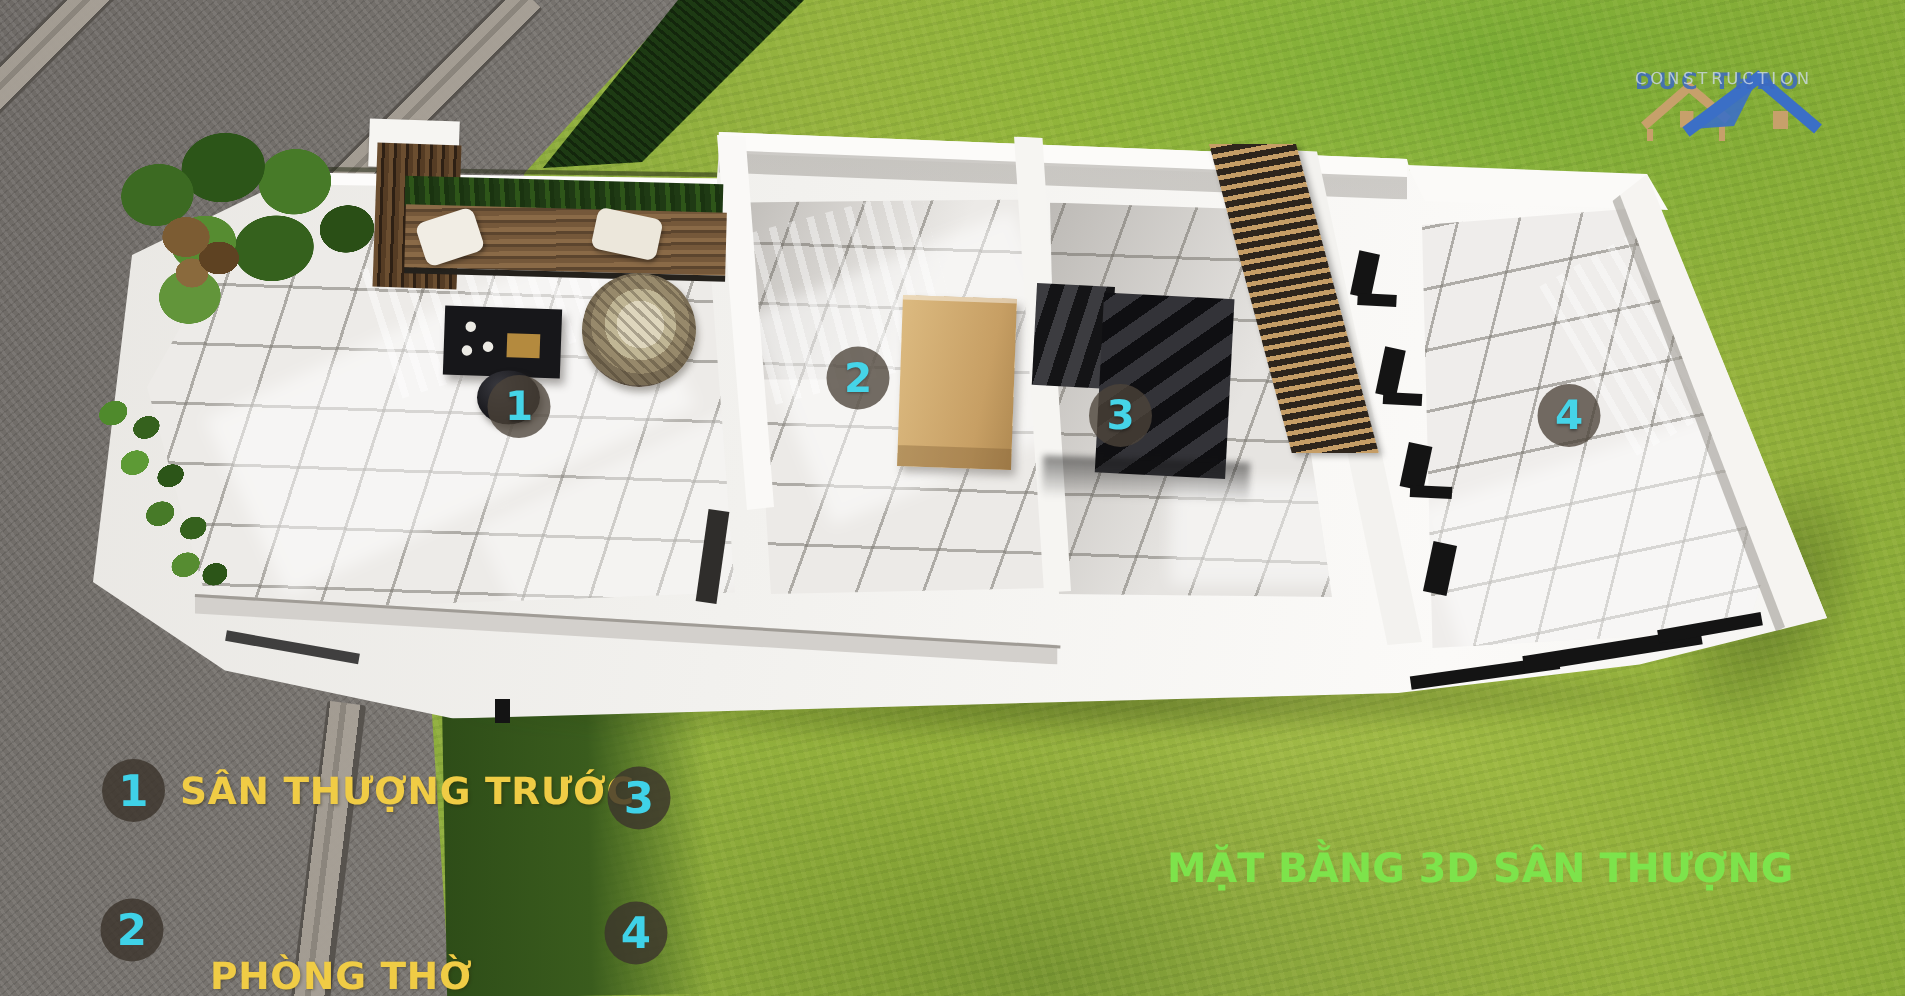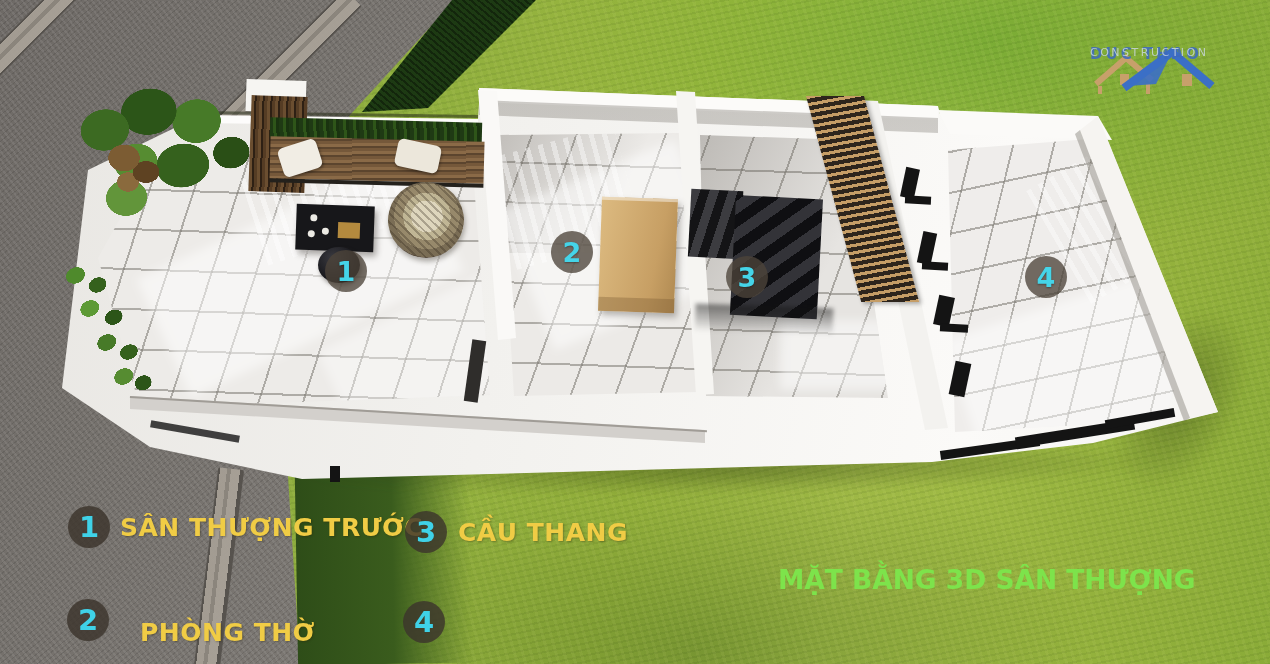--- a/index.html
+++ b/index.html
@@ -135,21 +135,21 @@
   .pm{width:42px;height:42px;border-radius:50%;background:rgba(77,68,58,.78);
     display:flex;align-items:center;justify-content:center;}
   .pm span{position:static;color:#45d4e8;font-weight:bold;font-size:27px;text-shadow:0 1px 2px rgba(0,0,0,.35);}
   .pm1{left:325px;top:250px;} .pm2{left:551px;top:231px;} .pm3{left:726px;top:256px;} .pm4{left:1025px;top:256px;}
   .leg-c{width:42px;height:42px;border-radius:50%;background:rgba(60,52,44,.82);
     display:flex;align-items:center;justify-content:center;}
   .leg-c span{position:static;color:#3fd2e8;font-weight:bold;font-size:29px;}
   .lc1{left:68px;top:506px;} .lc2{left:67px;top:599px;} .lc3{left:405px;top:511px;} .lc4{left:403px;top:601px;}
   .leg-t{color:#f0cc45;font-weight:bold;font-size:25px;letter-spacing:.5px;white-space:nowrap;
     text-shadow:1px 1px 2px rgba(40,35,10,.35);}
-  .lt1{left:120px;top:513px;} .lt2{left:140px;top:618px;} .lt3{left:458px;top:518px;} .lt4{left:438px;top:608px;}
+  .lt1{left:120px;top:513px;} .lt2{left:140px;top:636px;} .lt3{left:458px;top:518px;} .lt4{left:438px;top:608px;}
   .title{left:778px;top:564px;width:380px;color:#7de34b;font-weight:bold;font-size:27px;
     letter-spacing:0px;white-space:nowrap;transform:scaleX(.98);transform-origin:left;}
   
   .logo{left:1090px;top:44px;width:140px;height:96px;text-align:center;}
   .logo svg{position:static;display:block;margin:0 auto;}
   .logo .l1{position:static;display:block;color:rgba(62,106,190,.88);font-size:15px;font-weight:bold;letter-spacing:3px;margin-top:1px;}
   .logo .l2{position:static;display:block;color:rgba(205,218,230,.8);font-size:11px;letter-spacing:2.5px;margin-top:2px;}
 </style>
 </head>
 <body>
@@ -263,21 +263,20 @@
       <span>1</span>
     </div>
   <div class="leg-t lt1">SÂN THƯỢNG TRƯỚC</div>
   <div class="leg-c lc2">
       <span>2</span>
     </div>
   <div class="leg-t lt2">PHÒNG THỜ</div>
   <div class="leg-c lc3">
       <span>3</span>
     </div>
-  <div class="leg-t lt3">CẦU THANG</div>
   <div class="leg-c lc4">
       <span>4</span>
     </div>
 
   <div class="title">MẶT BẰNG 3D SÂN THƯỢNG</div>
 
   <div class="logo">
     <svg width="130" height="52" viewBox="0 0 130 52">
       <path d="M6 40 L36 14 L62 36" stroke="#c7a06b" stroke-width="6" fill="none"></path>
       <path d="M10 42 L10 50" stroke="#c7a06b" stroke-width="4"></path>

